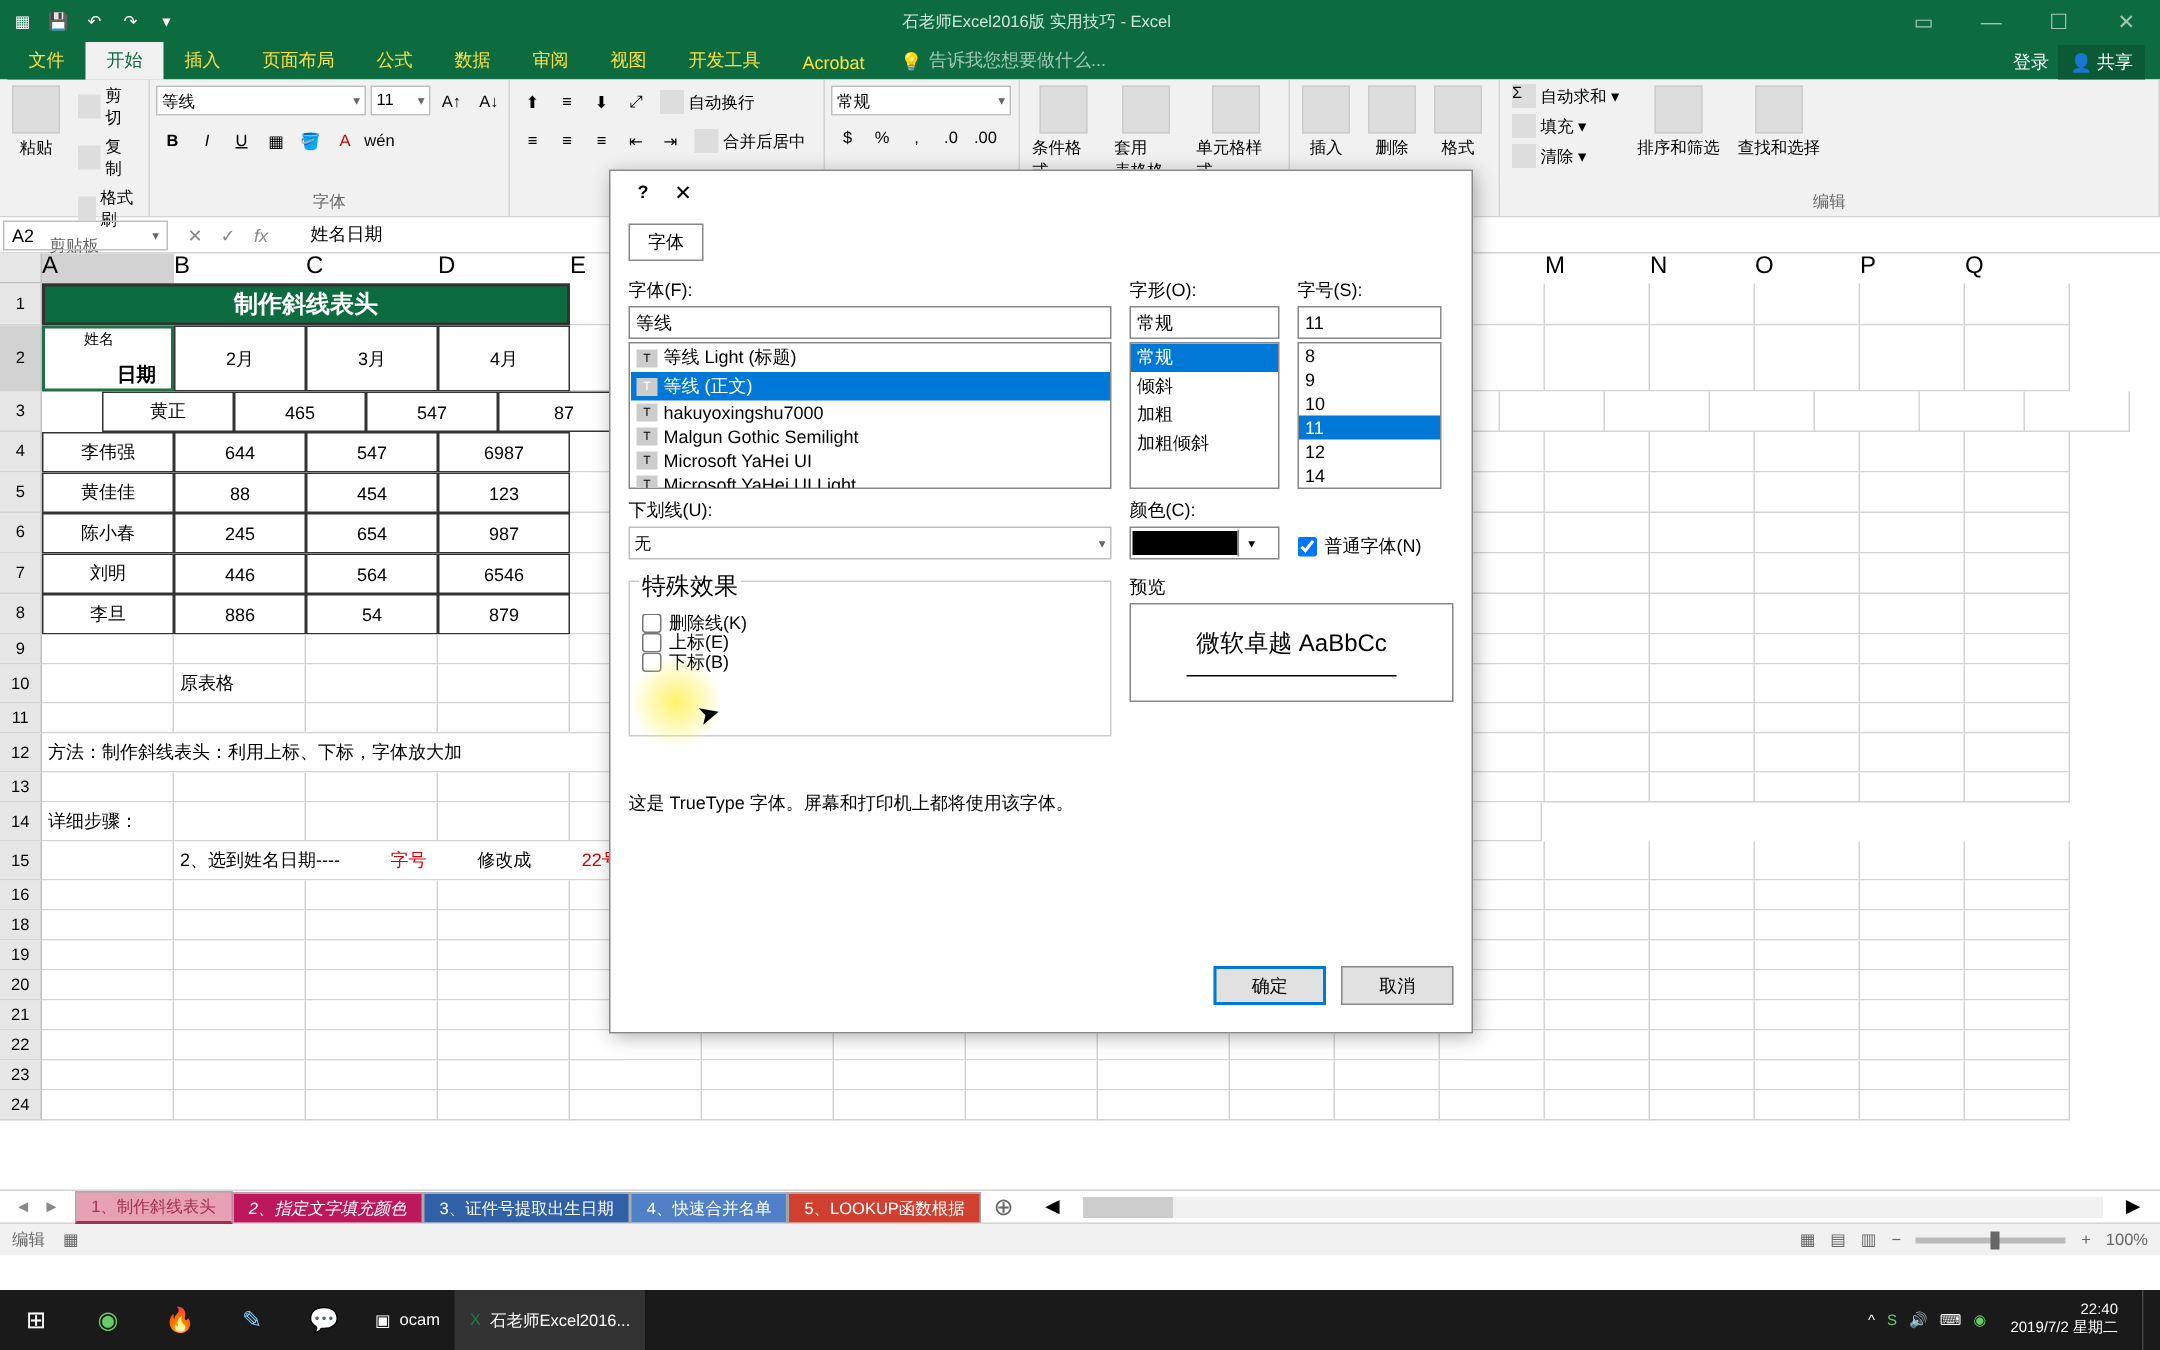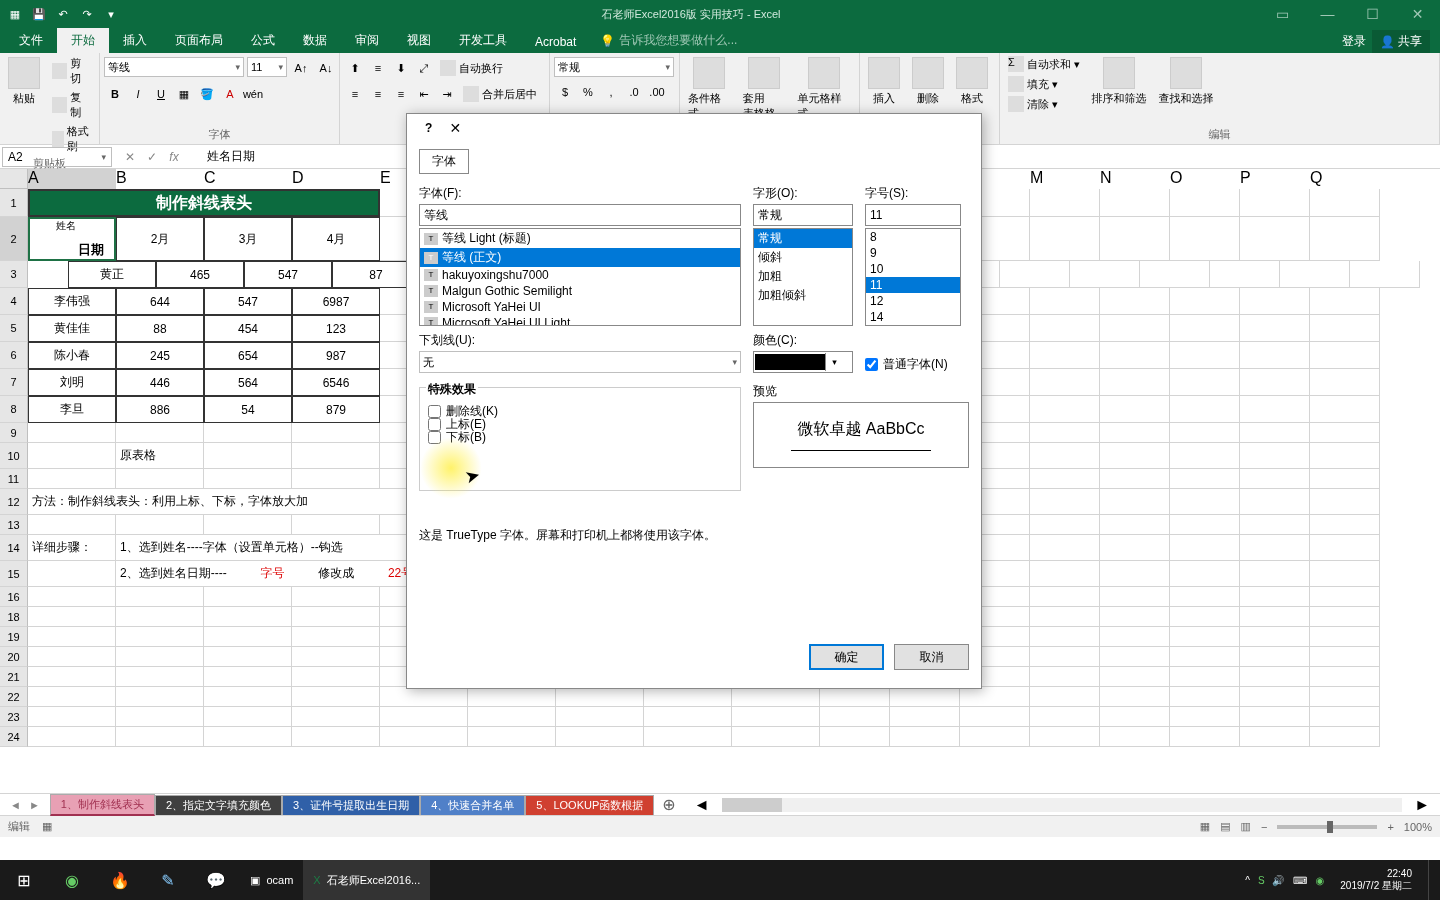--- a/index.html
+++ b/index.html
@@ -8,21 +8,21 @@
 
 .titlebar { height: 28px; background: #0c6b3f; color: #fff; display: flex; align-items: center; font-size: 11px; }
 .titlebar .qat { display: flex; gap: 2px; padding-left: 4px; align-items: center; }
 .titlebar .qat-item { width: 22px; height: 22px; display: flex; align-items: center; justify-content: center; color: #fff; }
 .titlebar .title-text { flex: 1; text-align: center; color: #d0e8dc; }
 .titlebar .win-controls { display: flex; }
 .titlebar .win-btn { width: 45px; height: 28px; display: flex; align-items: center; justify-content: center; color: #a0c8b5; font-size: 14px; }
 
 
 .ribbon-tabs { height: 25px; background: #0c6b3f; display: flex; align-items: flex-end; padding-left: 5px; }
-.rtab { padding: 4px 14px; font-size: 12px; color: #ffffff; cursor: pointer; }
+.rtab { padding: 4px 14px; font-size: 12px; color: #fde047; cursor: pointer; }
 .rtab.file { background: #0c6b3f; }
 .rtab.active { background: #f1f1f1; color: #0c6b3f; }
 .ribbon-tabs .tell-me { color: #a0c8b5; padding: 4px 10px; font-size: 12px; display: flex; align-items: center; gap: 4px; }
 .ribbon-tabs .right-side { margin-left: auto; display: flex; align-items: center; color: #fff; font-size: 12px; gap: 6px; padding-right: 10px; }
 .share-btn { background: #0a5a35; padding: 3px 8px; display: flex; align-items: center; gap: 3px; }
 
 
 .ribbon { height: 92px; background: #f1f1f1; border-bottom: 1px solid #d4d4d4; display: flex; }
 .rgroup { border-right: 1px solid #d4d4d4; padding: 2px 4px; display: flex; flex-direction: column; }
 .rgroup-label { font-size: 11px; color: #666; text-align: center; padding-top: 1px; }
@@ -57,21 +57,21 @@
 .table-hdr { border: 1.5px solid #333; }
 .ch.active { background: #d2d2d2; }
 .rh.active { background: #d2d2d2; }
 .cell.selected { border: 2px solid #1e7145; }
 
 
 .sheet-tabs { height: 22px; background: #fff; border-top: 1px solid #d4d4d4; display: flex; align-items: center; }
 .sheet-nav { display: flex; gap: 8px; padding: 0 10px; color: #888; font-size: 11px; }
 .stab { padding: 2px 10px; font-size: 11px; border-top: 1px solid #aaa; border-left: 1px solid #aaa; border-right: 1px solid #aaa; color: #fff; }
 .stab.pink { background: #e8a0b4; color: #a03050; border-bottom: 2px solid #a03050; }
-.stab.green { background: #404040; }
+.stab.green { background: #be185d; font-style: italic; }
 .stab.blue1 { background: #3060a8; }
 .stab.blue2 { background: #5080c8; }
 .stab.red { background: #d04030; }
 .stab-add { padding: 0 8px; color: #666; }
 .hscroll { flex: 1; display: flex; align-items: center; padding: 0 10px; }
 .hscroll-track { flex: 1; height: 14px; background: #f0f0f0; position: relative; margin: 0 12px; }
 .hscroll-thumb { position: absolute; left: 0; width: 60px; height: 14px; background: #cdcdcd; }
 
 
 .status-bar { height: 22px; background: #f1f1f1; border-top: 1px solid #d4d4d4; display: flex; align-items: center; font-size: 11px; color: #666; padding: 0 8px; }
@@ -98,21 +98,21 @@
 .dlg-content { padding-top: 12px; }
 .dlg-row { display: flex; gap: 12px; margin-bottom: 2px; }
 .dlg-col { display: flex; flex-direction: column; gap: 2px; }
 .dlg-label { font-size: 12px; }
 .dlg-input { border: 1px solid #888; height: 22px; padding: 0 4px; font-size: 12px; }
 .dlg-list { border: 1px solid #888; overflow-y: scroll; font-size: 12px; }
 .dlg-list-item { padding: 1px 4px; display: flex; align-items: center; gap: 4px; }
 .dlg-list-item.selected { background: #0078d7; color: #fff; }
 .dlg-list-item .ft-icon { width: 14px; height: 12px; background: #ccc; display: inline-block; font-size: 8px; text-align: center; line-height: 12px; }
 .fieldset { border: 1px solid #ccc; padding: 8px; margin-top: 4px; }
-.fieldset-label { font-size: 12px; background: #fff; position: relative; top: -15px; left: -2px; padding: 0 2px; display: inline-block; font-weight: bold; }
+.fieldset-label { font-size: 16px; background: #fff; position: relative; top: -15px; left: -2px; padding: 0 2px; display: inline-block; }
 .checkbox-row { display: flex; align-items: center; gap: 5px; font-size: 12px; margin-bottom: 6px; margin-top: -10px; }
 .checkbox-row input { width: 13px; height: 13px; }
 .dlg-buttons { display: flex; gap: 10px; justify-content: flex-end; padding: 8px 12px; position: absolute; bottom: 10px; right: 0; }
 .dlg-btn { width: 75px; height: 26px; border: 1px solid #888; background: #e1e1e1; font-size: 12px; display: flex; align-items: center; justify-content: center; }
 .dlg-btn.primary { border: 2px solid #0078d7; }
 .preview-box { border: 1px solid #888; height: 66px; display: flex; align-items: center; justify-content: center; font-size: 16px; font-family: "Microsoft YaHei"; padding: 0 12px; }
 .preview-box span { border-bottom: 1px solid #000; padding: 0 6px 10px; }
 .highlight { position: absolute; width: 62px; height: 62px; background: radial-gradient(circle, rgba(255,240,80,0.85) 0%, rgba(255,240,80,0) 70%); border-radius: 50%; z-index: 110; pointer-events: none; }
 .cursor-arrow { position: absolute; z-index: 120; font-size: 18px; transform: rotate(-15deg); }
 .color-btn { border:1px solid #888; height:22px; display:flex; align-items:center; padding: 1px; }
@@ -594,21 +594,20 @@
           <div class="cell " style="width: 70px;"></div>
           <div class="cell " style="width: 70px;"></div>
           <div class="cell " style="width: 70px;"></div>
           <div class="cell " style="width: 70px;"></div>
           <div class="cell " style="width: 70px;"></div>
           <div class="cell " style="width: 70px;"></div>
         </div>
         <div class="grid-row" style="height: 26px;">
           <div class="rh">14</div>
           <div class="cell left" style="width: 88px;">详细步骤：</div>
-          <div class="cell left" style="width: 352px;">1、选到姓名----字体（设置单元格）--钩选</div>
           <div class="cell " style="width: 88px;"></div>
           <div class="cell " style="width: 88px;"></div>
           <div class="cell " style="width: 88px;"></div>
           <div class="cell " style="width: 88px;"></div>
           <div class="cell " style="width: 70px;"></div>
           <div class="cell " style="width: 70px;"></div>
           <div class="cell " style="width: 70px;"></div>
           <div class="cell " style="width: 70px;"></div>
           <div class="cell " style="width: 70px;"></div>
           <div class="cell " style="width: 70px;"></div>

